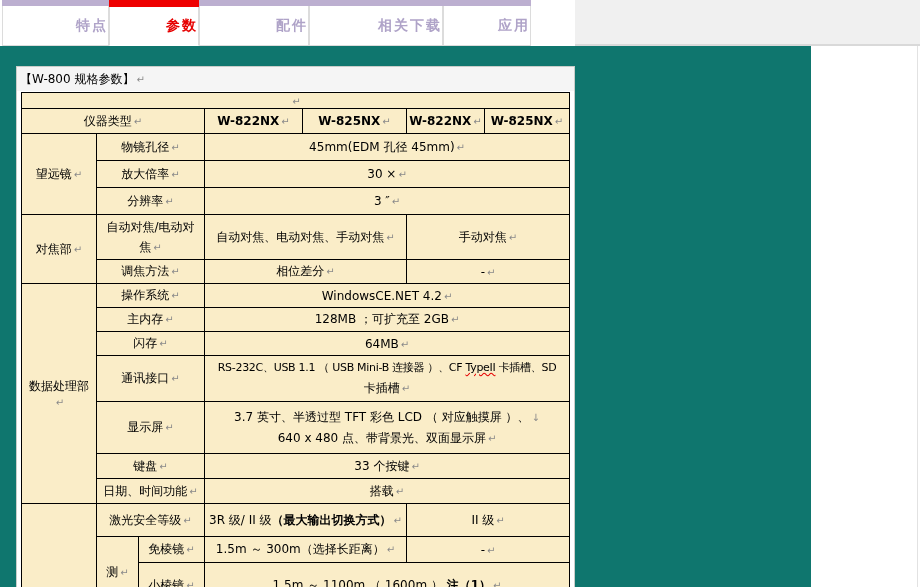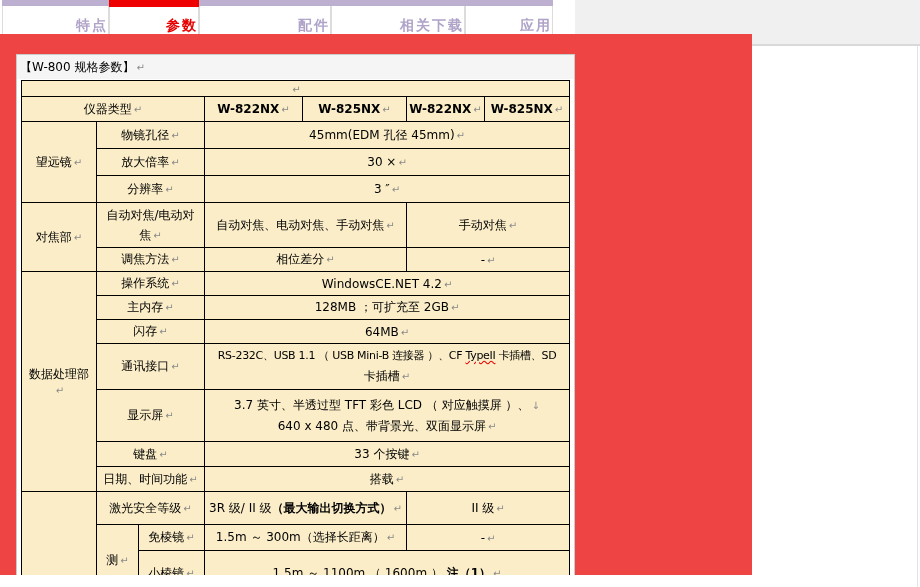--- a/index.html
+++ b/index.html
@@ -19,21 +19,21 @@
     font-weight:bold;font-size:14px;color:#AFA3C8;letter-spacing:2px;
   }
   .tab.active .tab-body{border-bottom:1px solid #fff;color:#E60000;}
   .top-right-fill{
     position:absolute;left:575px;top:0;width:345px;height:44px;
     background:#F0F0F0;border-bottom:2px solid #D9D9D9;
   }
   .right-edge{position:absolute;left:917px;top:46px;width:1px;height:541px;background:#E2E2E2;}
 
   
-  .content{position:absolute;left:0;top:34px;width:752px;height:541px;overflow:hidden;background:#ef4444;}
+  .content{position:absolute;left:0;top:46px;width:811px;height:541px;overflow:hidden;background:#0f766e;}
   .spec-box{
     position:absolute;left:16px;top:20px;width:559px;
     border:1px solid #C9CDC9;background:#fff;box-sizing:border-box;
   }
   .spec-title{height:24px;line-height:24px;background:#F5F5F5;padding-left:3px;font-size:12px;}
   .spec-inner{padding:1px 4px 5px 4px;}
 
   table.spec{border-collapse:collapse;table-layout:fixed;width:548px;}
   table.spec td{
     border:1px solid #000;background:#FAEDC8;
@@ -57,21 +57,21 @@
     <div class="tab-body">
         <span>特点</span>
       </div>
   </div>
   <div class="tab active" style="width:90px">
     <div class="tab-band"></div>
     <div class="tab-body">
         <span>参数</span>
       </div>
   </div>
-  <div class="tab" style="width:132px">
+  <div class="tab" style="width:110px">
     <div class="tab-band"></div>
     <div class="tab-body">
         <span>配件</span>
       </div>
   </div>
   <div class="tab" style="width:134px">
     <div class="tab-band"></div>
     <div class="tab-body">
         <span>相关下载</span>
       </div>

